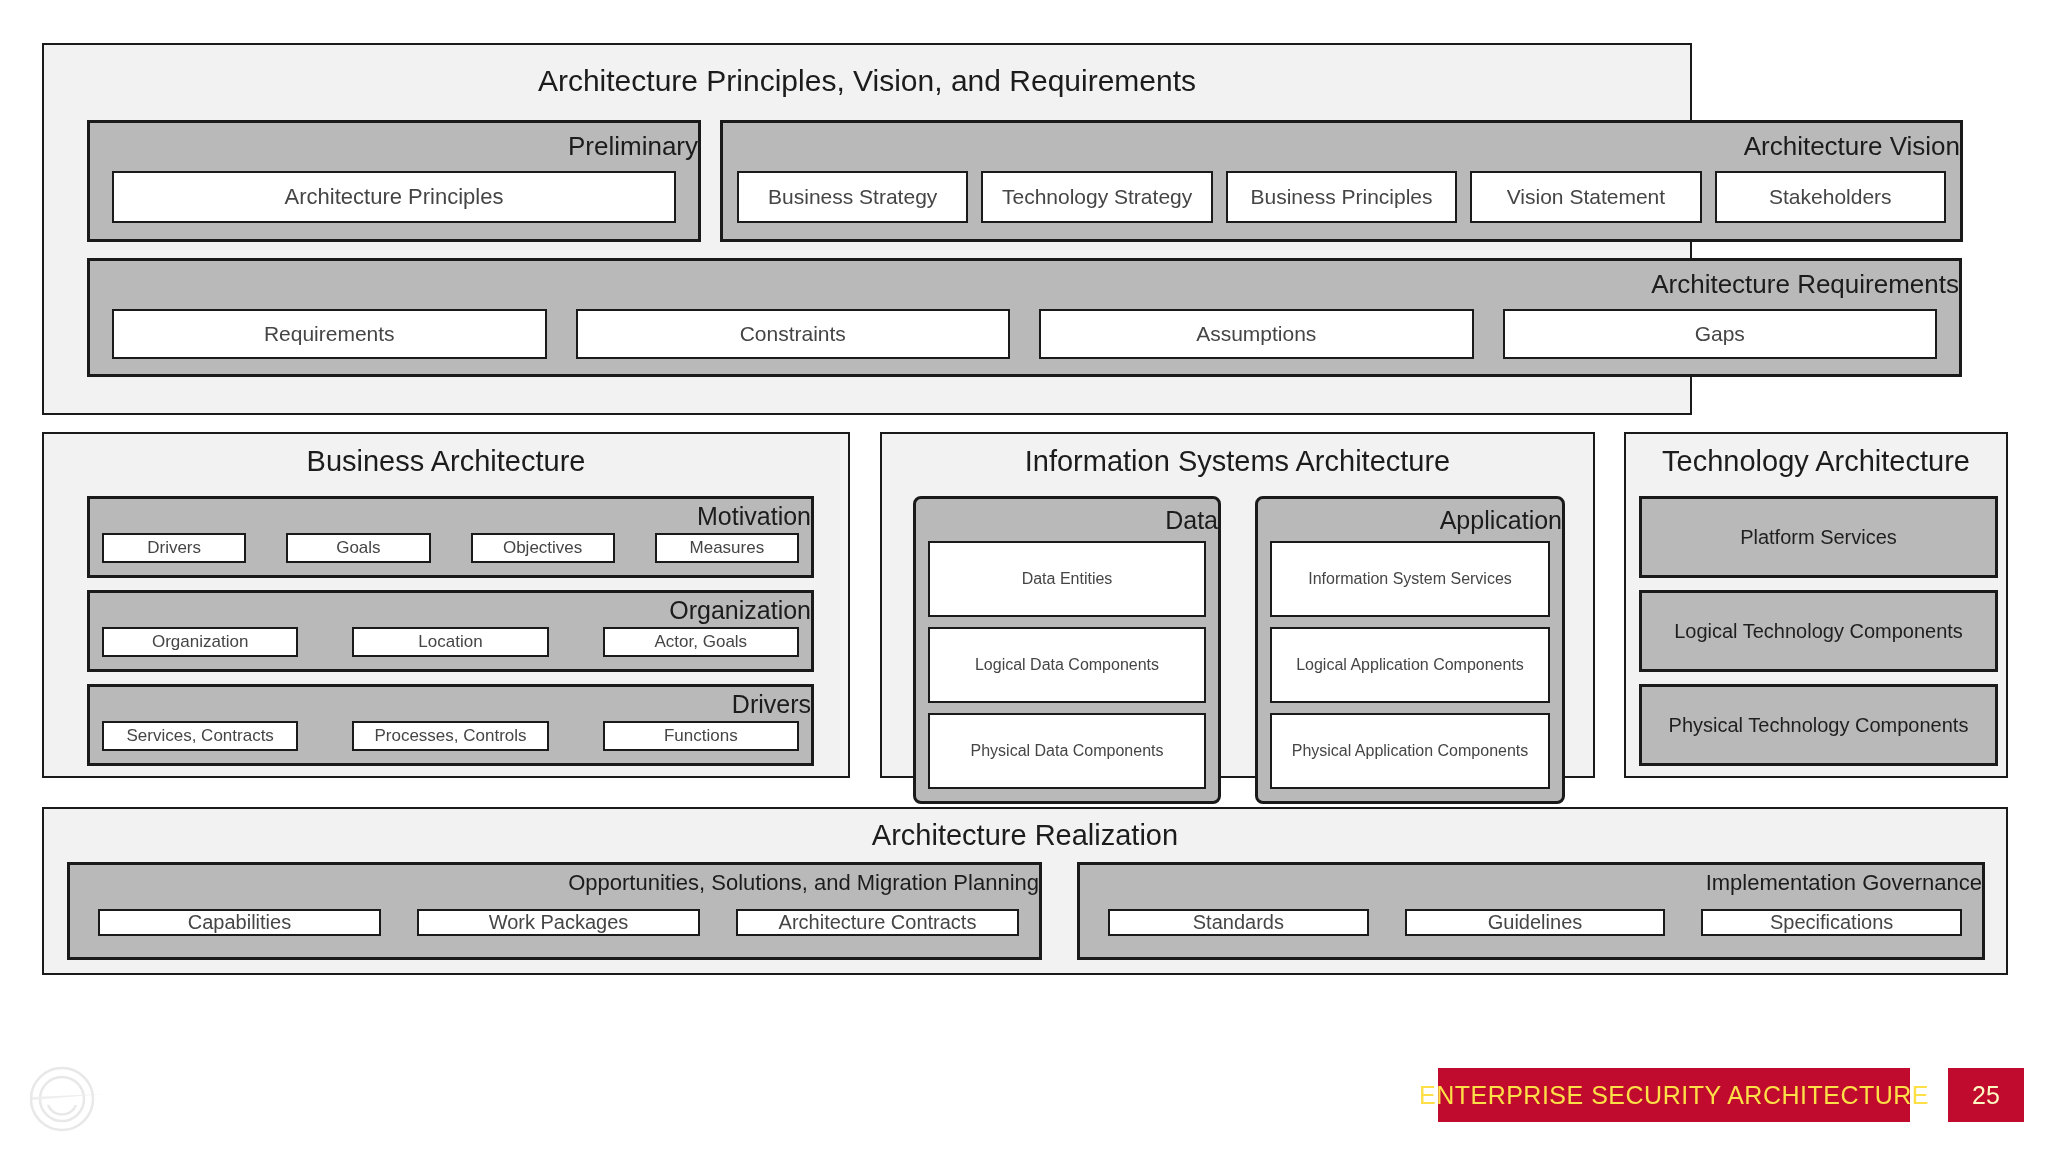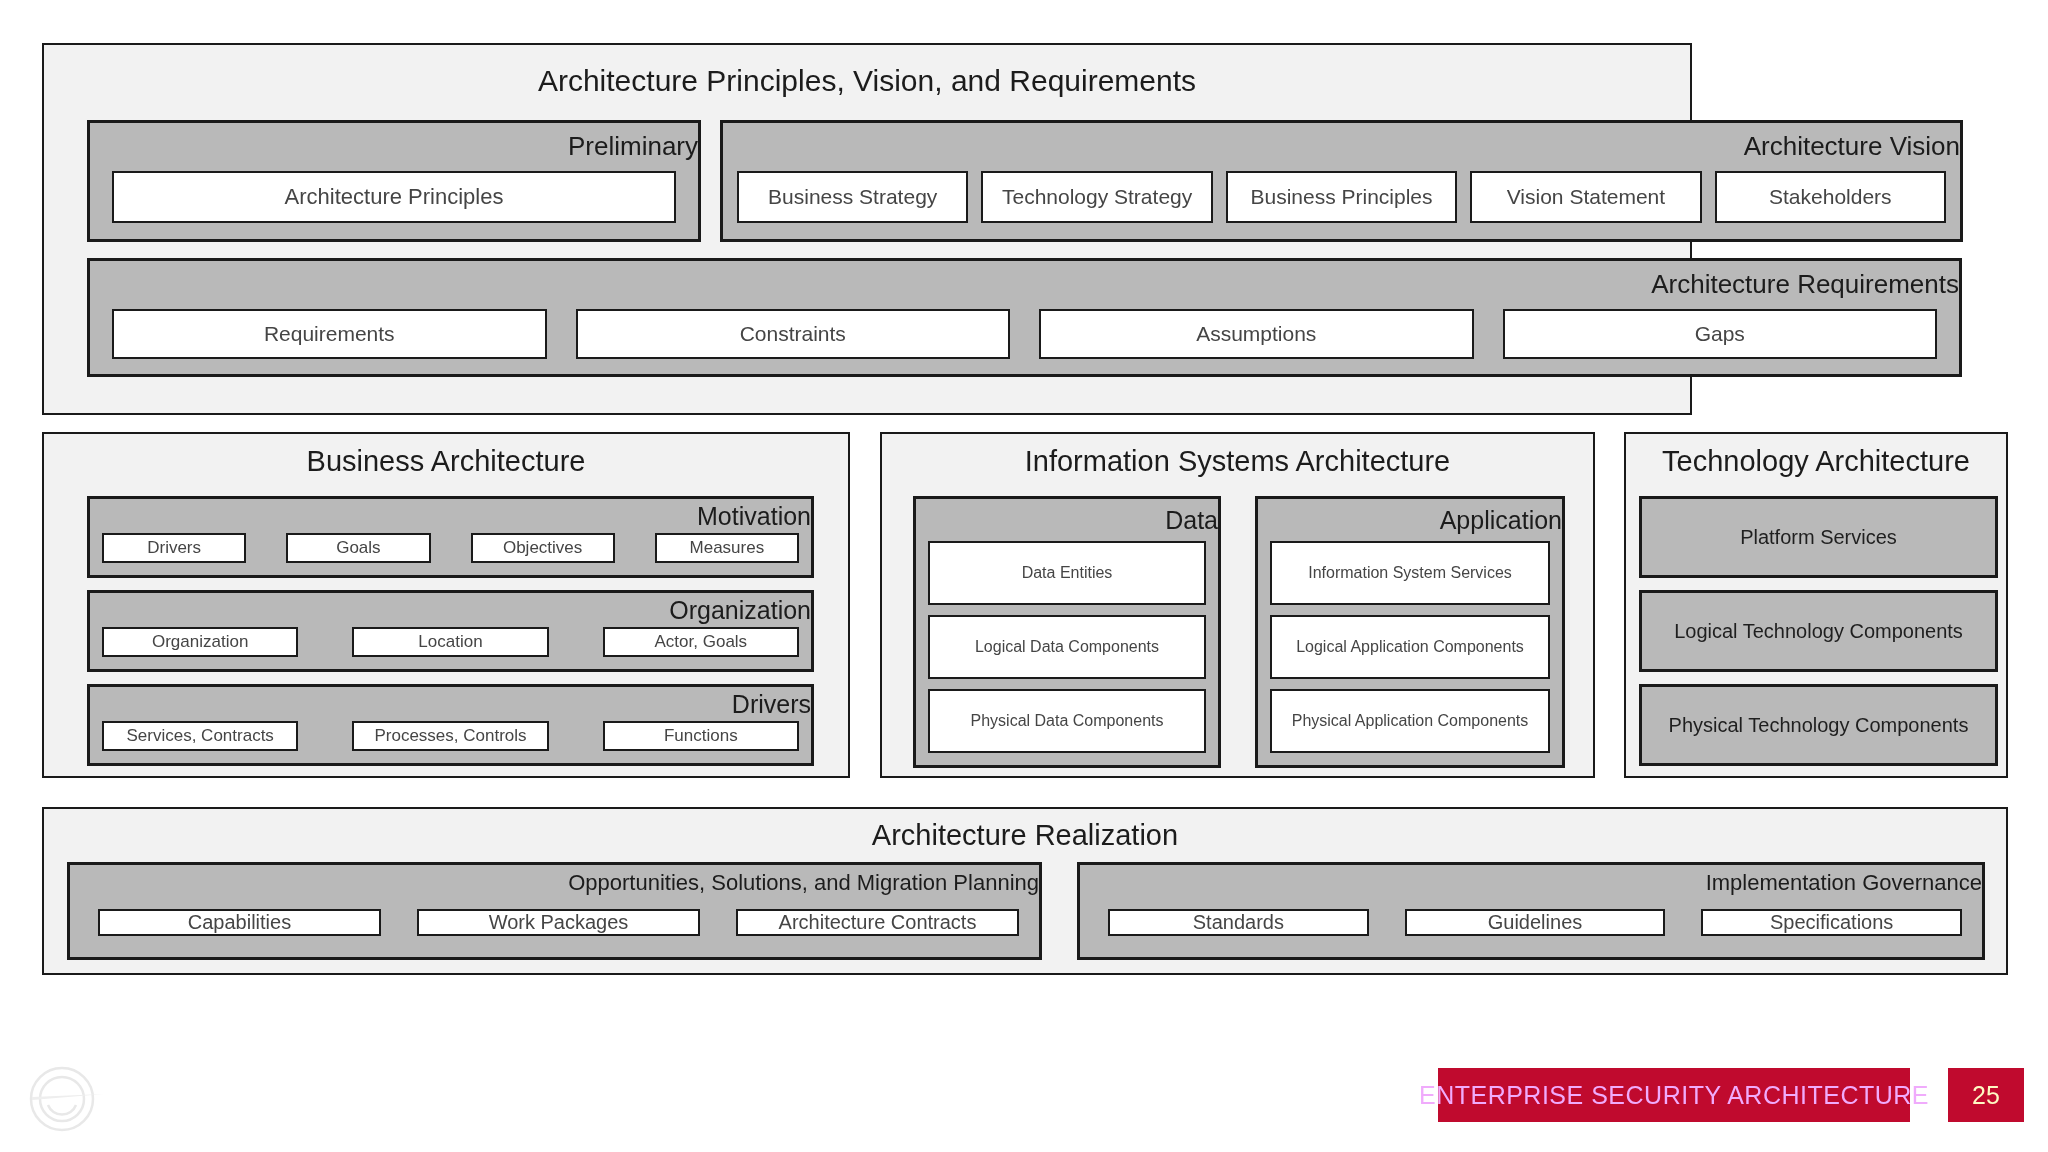--- a/index.html
+++ b/index.html
@@ -44,21 +44,21 @@
   #sec-business{left:42px;top:432px;width:808px;height:346px;}
   .bpanel{left:43px;width:727px;height:82px;}
   .bpanel .row{padding:0 12px 12px;gap:40px;}
   .bpanel .wbox{font-size:17px;}
   #pnl-motivation{top:62px;}
   #pnl-organization{top:156px;}
   #pnl-function{top:250px;}
   #pnl-organization .row,#pnl-function .row{gap:54px;}
 
   #sec-infosys{left:880px;top:432px;width:715px;height:346px;}
-  .cpanel{top:62px;height:272px;}
+  .cpanel{top:62px;height:308px;border-radius:8px;}
   #pnl-data{left:31px;width:308px;}
   #pnl-application{left:373px;width:310px;}
   .cpanel .stack{padding:0 12px 12px;gap:10px;}
   .cpanel .wbox{font-size:16px;}
 
   #sec-tech{left:1624px;top:432px;width:384px;height:346px;}
   .tbox{left:13px;width:359px;height:82px;}
   #gbox-platform{top:62px;}
   #gbox-logical-tech{top:156px;}
   #gbox-physical-tech{top:250px;}
@@ -67,21 +67,21 @@
   #sec-realization{left:42px;top:807px;width:1966px;height:168px;}
   #sec-realization .sec-title{line-height:52px;border-radius:6px;}
   .rpanel{top:53px;height:98px;padding-left:8px;}
   #pnl-opportunities{left:23px;width:975px;}
   #pnl-governance{left:1033px;width:908px;}
   .rpanel .row{padding:0 20px 14px;gap:36px;align-items:center;}
   .rpanel .wbox{font-size:20px;}
 
   
   #footer-banner{position:absolute;left:1438px;top:1068px;width:472px;height:54px;
-    display:flex;align-items:center;justify-content:center;color:#f0abfc;
+    display:flex;align-items:center;justify-content:center;color:#fde047;
     font-size:25px;letter-spacing:0.5px;white-space:nowrap;}
   #footer-page{position:absolute;left:1948px;top:1068px;width:76px;height:54px;
     display:flex;align-items:center;justify-content:center;color:#fef9c3;font-size:25px;}
   #logo{position:absolute;left:26px;top:1061px;}
 </style>
 </head>
 <body>
 
 <section class="sec" id="sec-top">
   <div class="sec-title">Architecture Principles, Vision, and Requirements</div>

